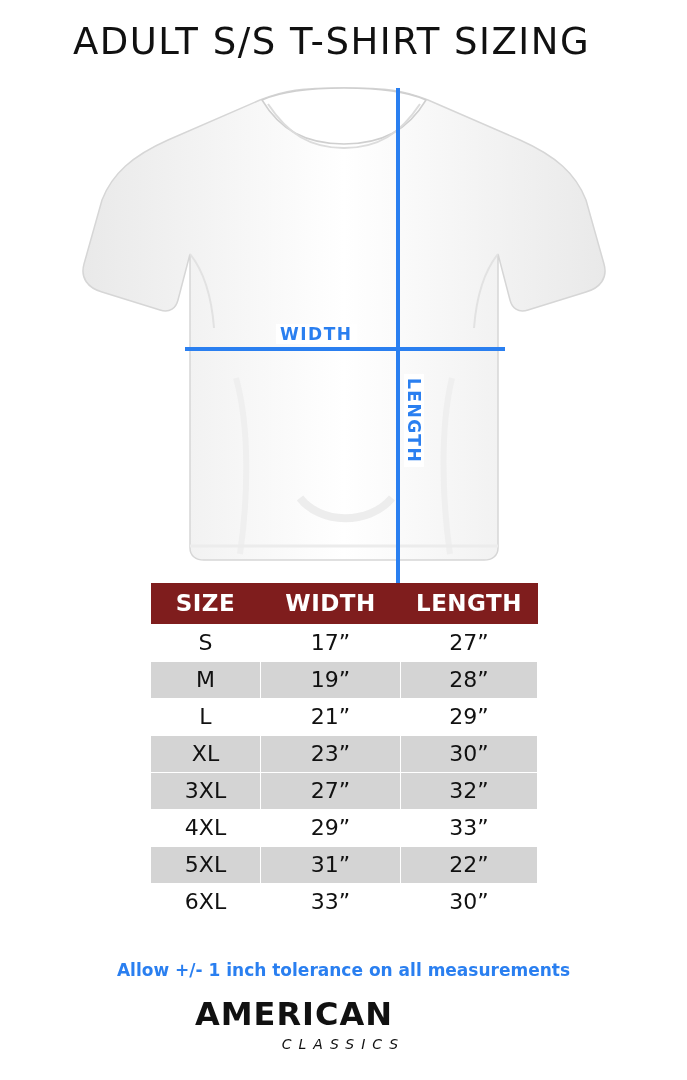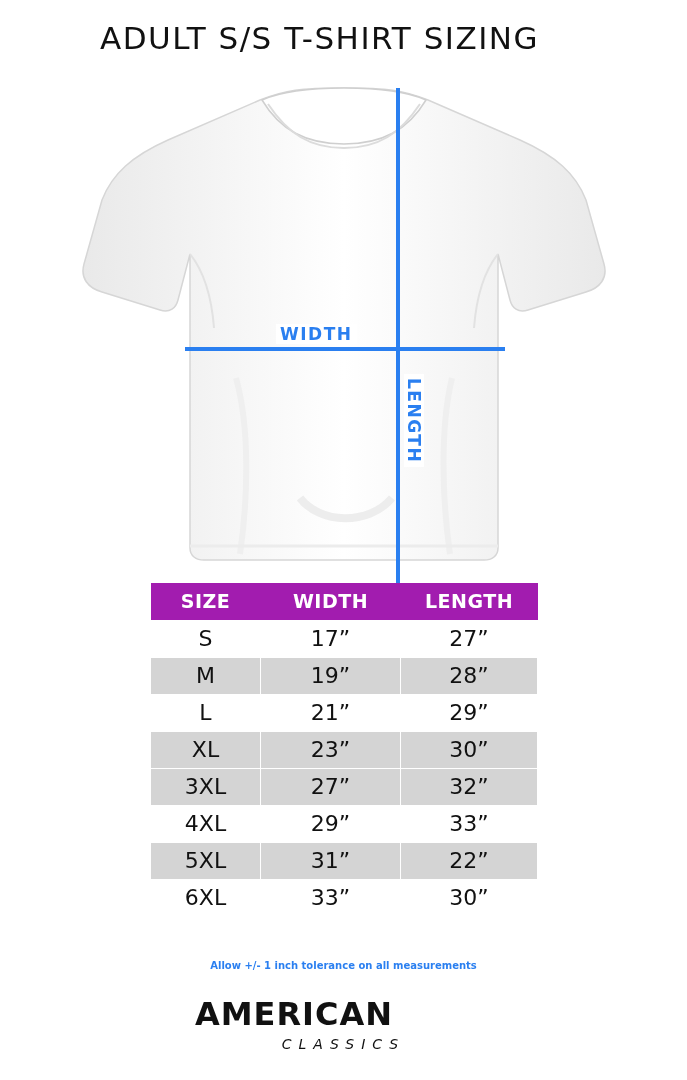--- a/index.html
+++ b/index.html
@@ -19,24 +19,24 @@
     width: 687px;
     height: 1080px;
     position: relative;
     background: #ffffff;
   }
 
   
   .title {
     position: absolute;
     top: 20px;
-    left: 4px;
+    left: 16px;
     width: 631px;
     text-align: center;
-    font-size: 31px;
+    font-size: 37px;
     letter-spacing: 1.5px;
     color: #111111;
     font-weight: 400;
     font-family: "DejaVu Sans", sans-serif;
     white-space: nowrap;
   }
 
   
   .shirt-wrap {
     position: absolute;
@@ -100,23 +100,23 @@
     top: 583px;
     left: 150px;
     width: 387px;
   }
   table.size-table {
     border-collapse: collapse;
     width: 387px;
     table-layout: fixed;
   }
   table.size-table th {
-    background: #a21caf;
+    background: #7f1d1d;
     color: #ffffff;
-    font-size: 19px;
+    font-size: 23px;
     font-weight: bold;
     letter-spacing: 0.5px;
     padding: 7px 0 8px 0;
     font-family: "DejaVu Sans", sans-serif;
   }
   table.size-table th.c-size { width: 110px; }
   table.size-table th.c-width { width: 140px; }
   table.size-table th.c-length { width: 137px; }
 
   table.size-table td {
@@ -130,21 +130,21 @@
   }
   table.size-table tr.odd td { background: #ffffff; }
   table.size-table tr.even td { background: #d4d4d4; }
 
   .tolerance {
     position: absolute;
     top: 960px;
     left: 0;
     width: 687px;
     text-align: center;
-    font-size: 10px;
+    font-size: 17px;
     font-weight: bold;
     color: #2a7ff0;
     font-family: "DejaVu Sans", sans-serif;
   }
 
   
   .brand {
     position: absolute;
     top: 995px;
     left: 0;

